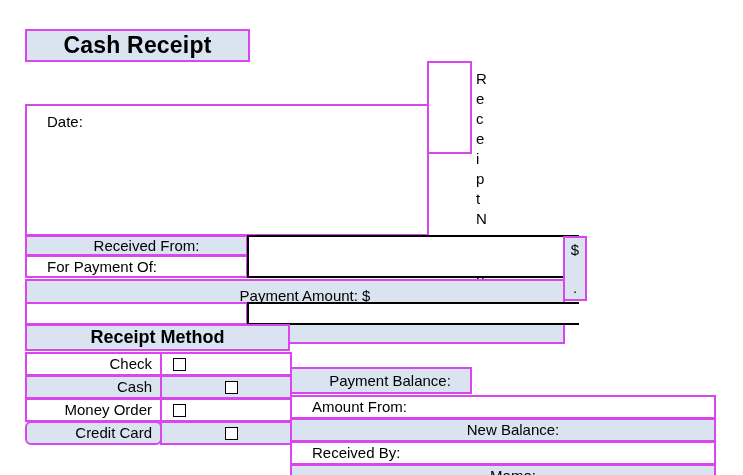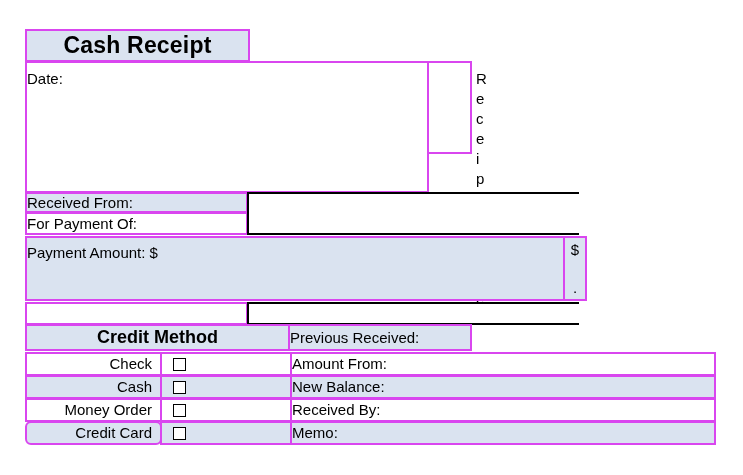--- a/index.html
+++ b/index.html
@@ -12,24 +12,24 @@
     height: 475px;
     font-family: "Liberation Sans", sans-serif;
     color: #000000;
     position: relative;
     overflow: hidden;
   }
 
   
   .abs { position: absolute; box-sizing: border-box; }
   .bx  { border: 2px solid #d946ef; }
-  .blue  { background: #dae3f0; }
+  .blue  { background: #dae3f0; justify-content: center; }
   .white { background: #ffffff; }
 
-  .pad  { padding-left: 0; }
+  .pad  { padding-left: 20px; margin-top: 43px; }
   .t15  { font-size: 15px; line-height: 1.15; }
 
   .vc   { display: flex; align-items: center; }
   .vt   { display: flex; align-items: flex-start; }
   .ctr  { justify-content: center; }
   .rgt  { justify-content: flex-end; padding-right: 8px; }
 
   
   #title-block {
     left: 25px; top: 29px; width: 225px; height: 33px;
@@ -114,24 +114,24 @@
 </div>
 <div class="abs bx blue" id="amount-value-block">
   <span>$</span>
   <span>.</span>
 </div>
 
 <div class="abs bx white" id="spacer-left"></div>
 <div class="abs white" id="spacer-right"></div>
 
 <div class="abs bx blue vc ctr" id="payment-method-header">
-  <span>Credit Method</span>
+  <span>Receipt Method</span>
 </div>
 <div class="abs bx blue vc pad t15" id="previous-balance-cell">
-  <span>Previous Received:</span>
+  <span>Payment Balance:</span>
 </div>
 
 <div class="abs bx white vc rgt t15 pm-label" style="top:352px;">
   <span>Check</span>
 </div>
 <div class="abs bx white vc pm-check" style="top:352px;">
   <span class="chk"></span>
 </div>
 <div class="abs bx white vc pad t15 rt-cell" style="top:352px;">
   <span>Amount From:</span>

